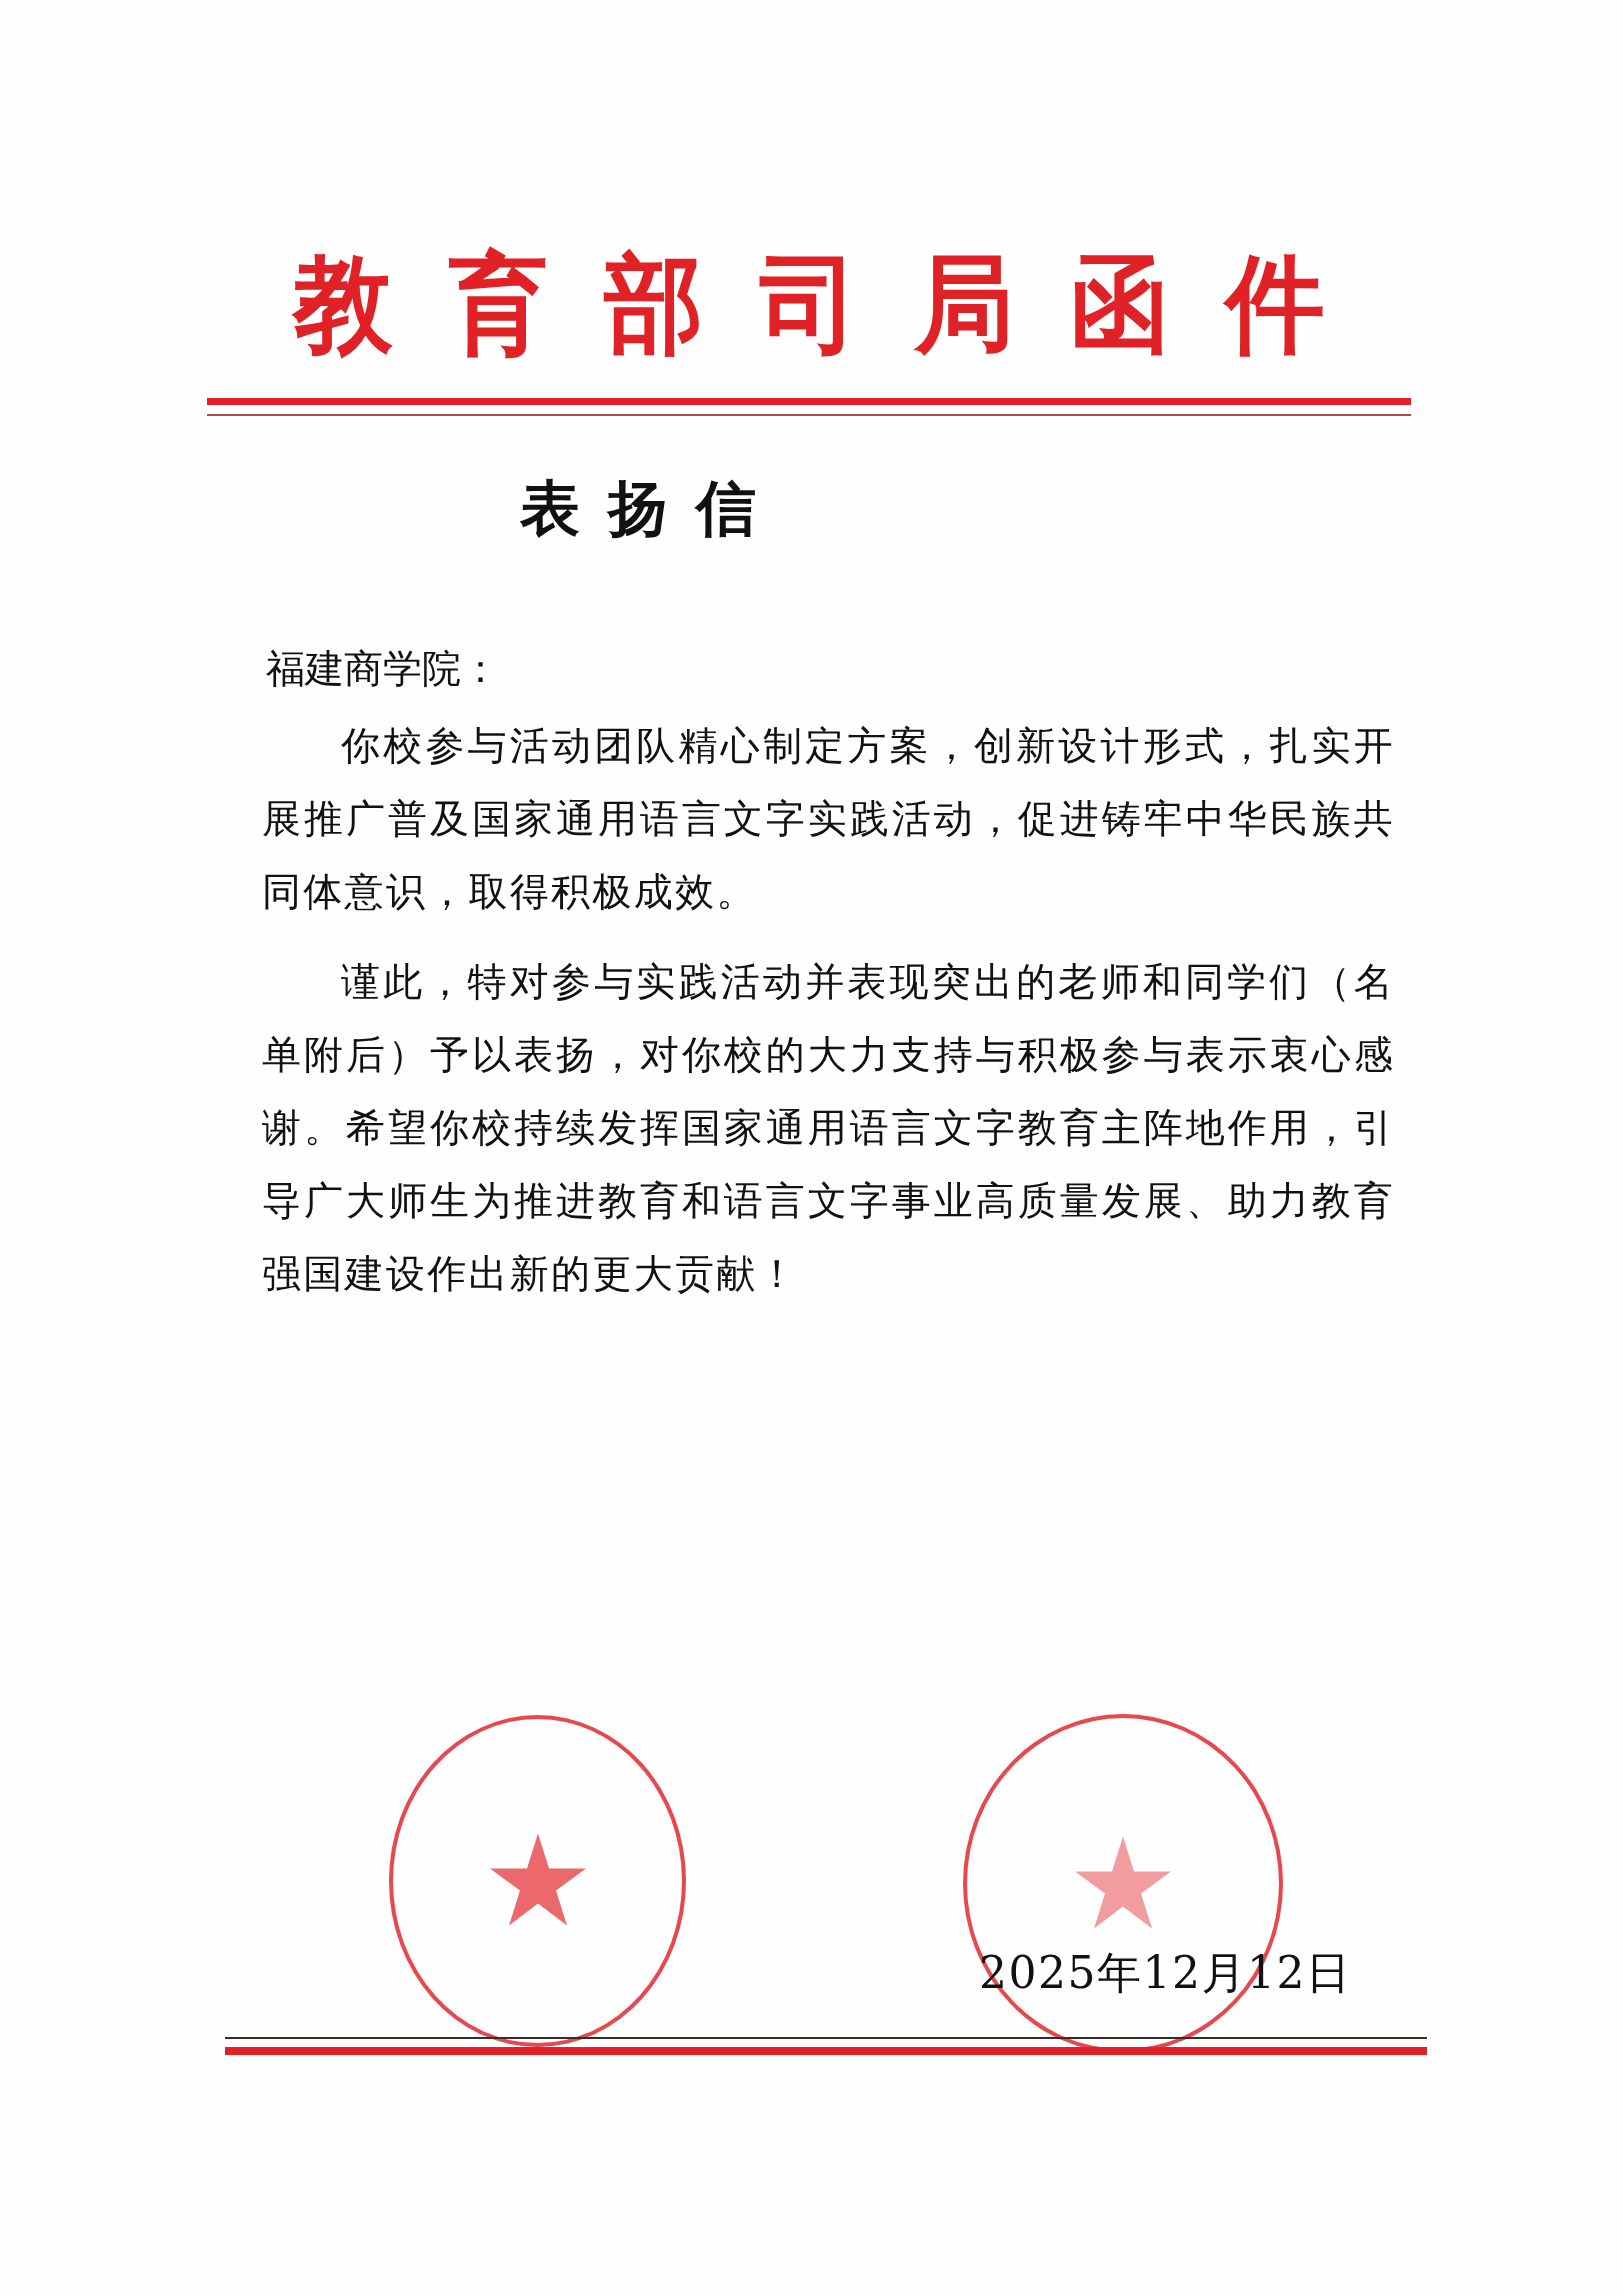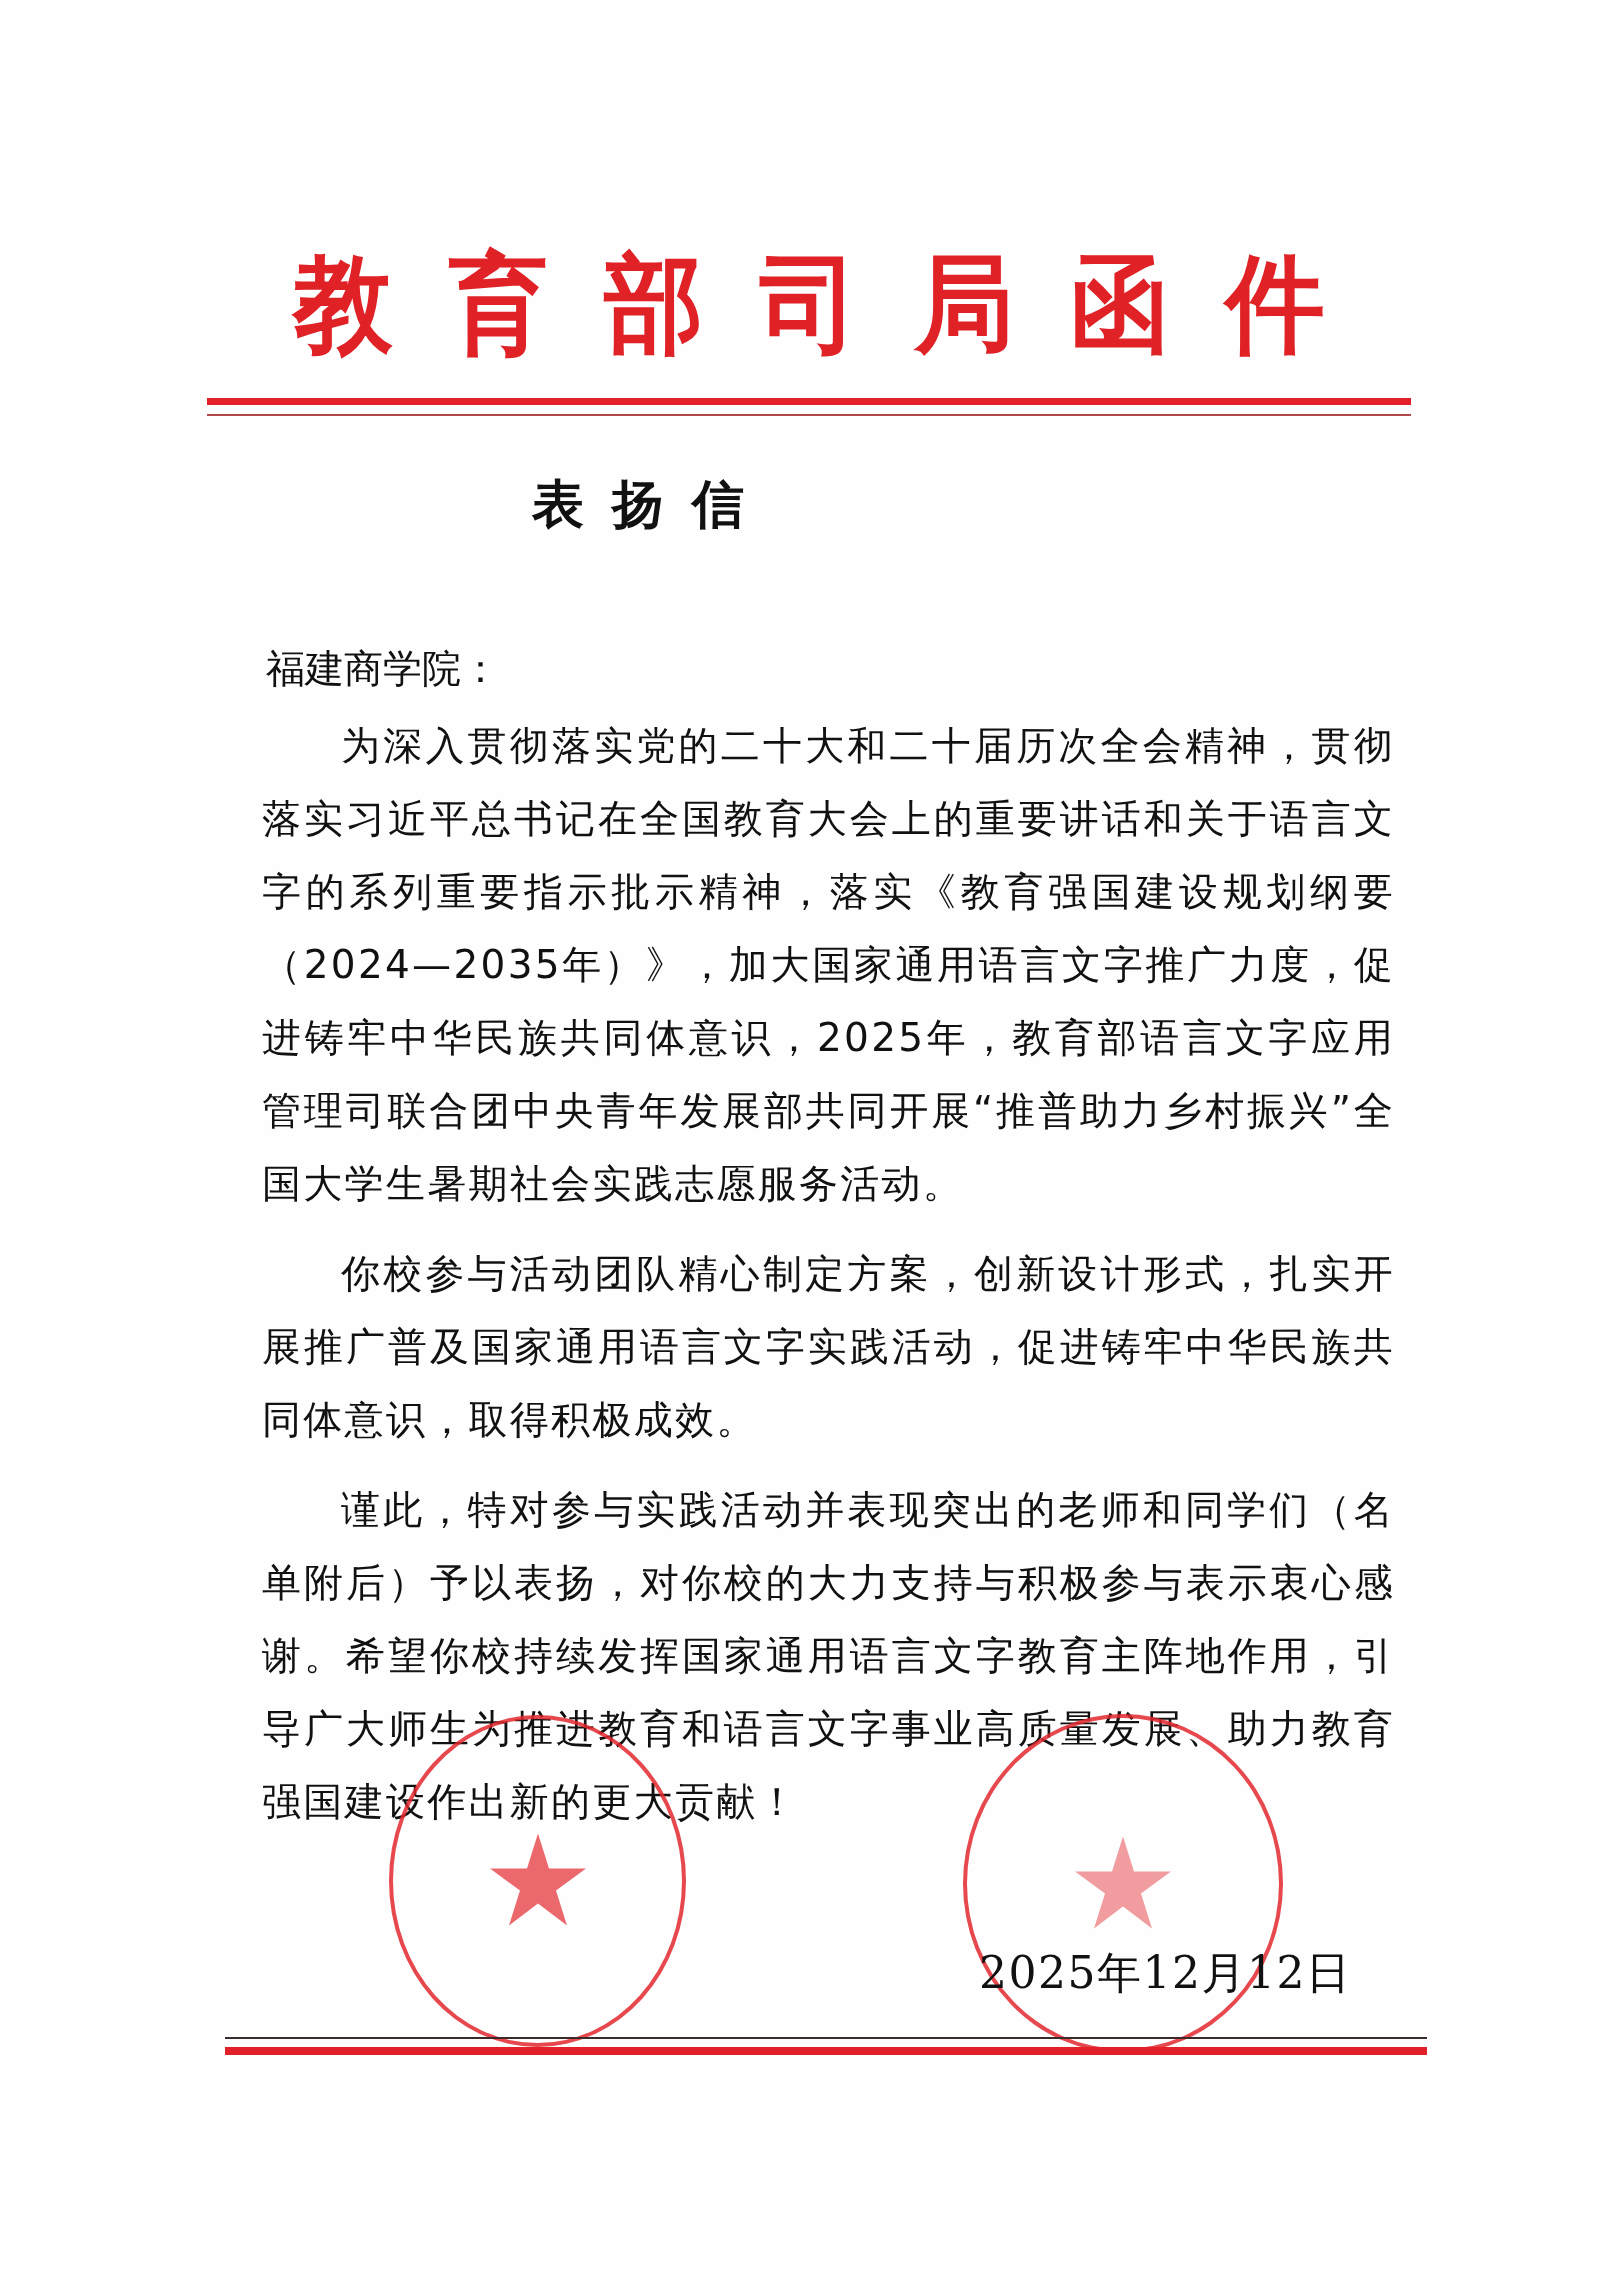--- a/index.html
+++ b/index.html
@@ -10,21 +10,21 @@
   .red-head { position: absolute; top: 254px; left: 285px; width: 1048px;
               display: flex; justify-content: space-between;
               color: #e02227; font-size: 99px; font-weight: bold; line-height: 1;
               font-family: "DejaVu Serif", serif; letter-spacing: 0; }
   .red-head span { display: inline-block; width: 116px; text-align: center; transform: scaleY(1.08); }
 
   .rule-top-thick { position: absolute; left: 207px; top: 398px; width: 1204px; height: 7px; background: #e2202a; }
   .rule-top-thin  { position: absolute; left: 207px; top: 414px; width: 1204px; height: 2.3px; background: #b24a4c; }
 
   .title { position: absolute; top: 478px; left: 0; width: 1304px; text-align: center;
-           font-size: 52px; font-weight: bold; letter-spacing: 28px; line-height: 1;
+           font-size: 60px; font-weight: bold; letter-spacing: 28px; line-height: 1;
            font-family: "DejaVu Sans", sans-serif; }
 
   .body { position: absolute; left: 262px; top: 628px; width: 1133px;
           font-family: "DejaVu Sans", sans-serif; font-size: 39px; line-height: 73px; }
   .salutation { margin: 4px; }
   .para { margin: 0; text-indent: 79px; text-align: justify; letter-spacing: 2.3px; }
   .para + .para { margin-top: 17px; }
 
   .stamp { position: absolute; border-radius: 50%; border: 4.6px solid rgba(226,40,46,0.85); }
   .stamp-left  { left: 389px; top: 1715px; width: 289px; height: 324px; }
@@ -56,21 +56,20 @@
     <span>件</span>
   </div>
 
   <div class="rule-top-thick"></div>
   <div class="rule-top-thin"></div>
 
   <div class="title">表扬信</div>
 
   <div class="body">
     <p class="salutation">福建商学院：</p>
-    <p class="para">为深入贯彻落实党的二十大和二十届历次全会精神，贯彻落实习近平总书记在全国教育大会上的重要讲话和关于语言文字的系列重要指示批示精神，落实《教育强国建设规划纲要（2024—2035年）》，加大国家通用语言文字推广力度，促进铸牢中华民族共同体意识，2025年，教育部语言文字应用管理司联合团中央青年发展部共同开展“推普助力乡村振兴”全国大学生暑期社会实践志愿服务活动。</p>
     <p class="para">你校参与活动团队精心制定方案，创新设计形式，扎实开展推广普及国家通用语言文字实践活动，促进铸牢中华民族共同体意识，取得积极成效。</p>
     <p class="para">谨此，特对参与实践活动并表现突出的老师和同学们（名单附后）予以表扬，对你校的大力支持与积极参与表示衷心感谢。希望你校持续发挥国家通用语言文字教育主阵地作用，引导广大师生为推进教育和语言文字事业高质量发展、助力教育强国建设作出新的更大贡献！</p>
   </div>
 
   <div class="stamp stamp-left">
     <svg class="stamp-star" width="100" height="96" viewBox="0 0 100 95">
       <polygon points="50,0 61,35 98,35 68,57 79,92 50,70 21,92 32,57 2,35 39,35" fill="rgba(226,40,46,0.7)"></polygon>
     </svg>
   </div>
 

